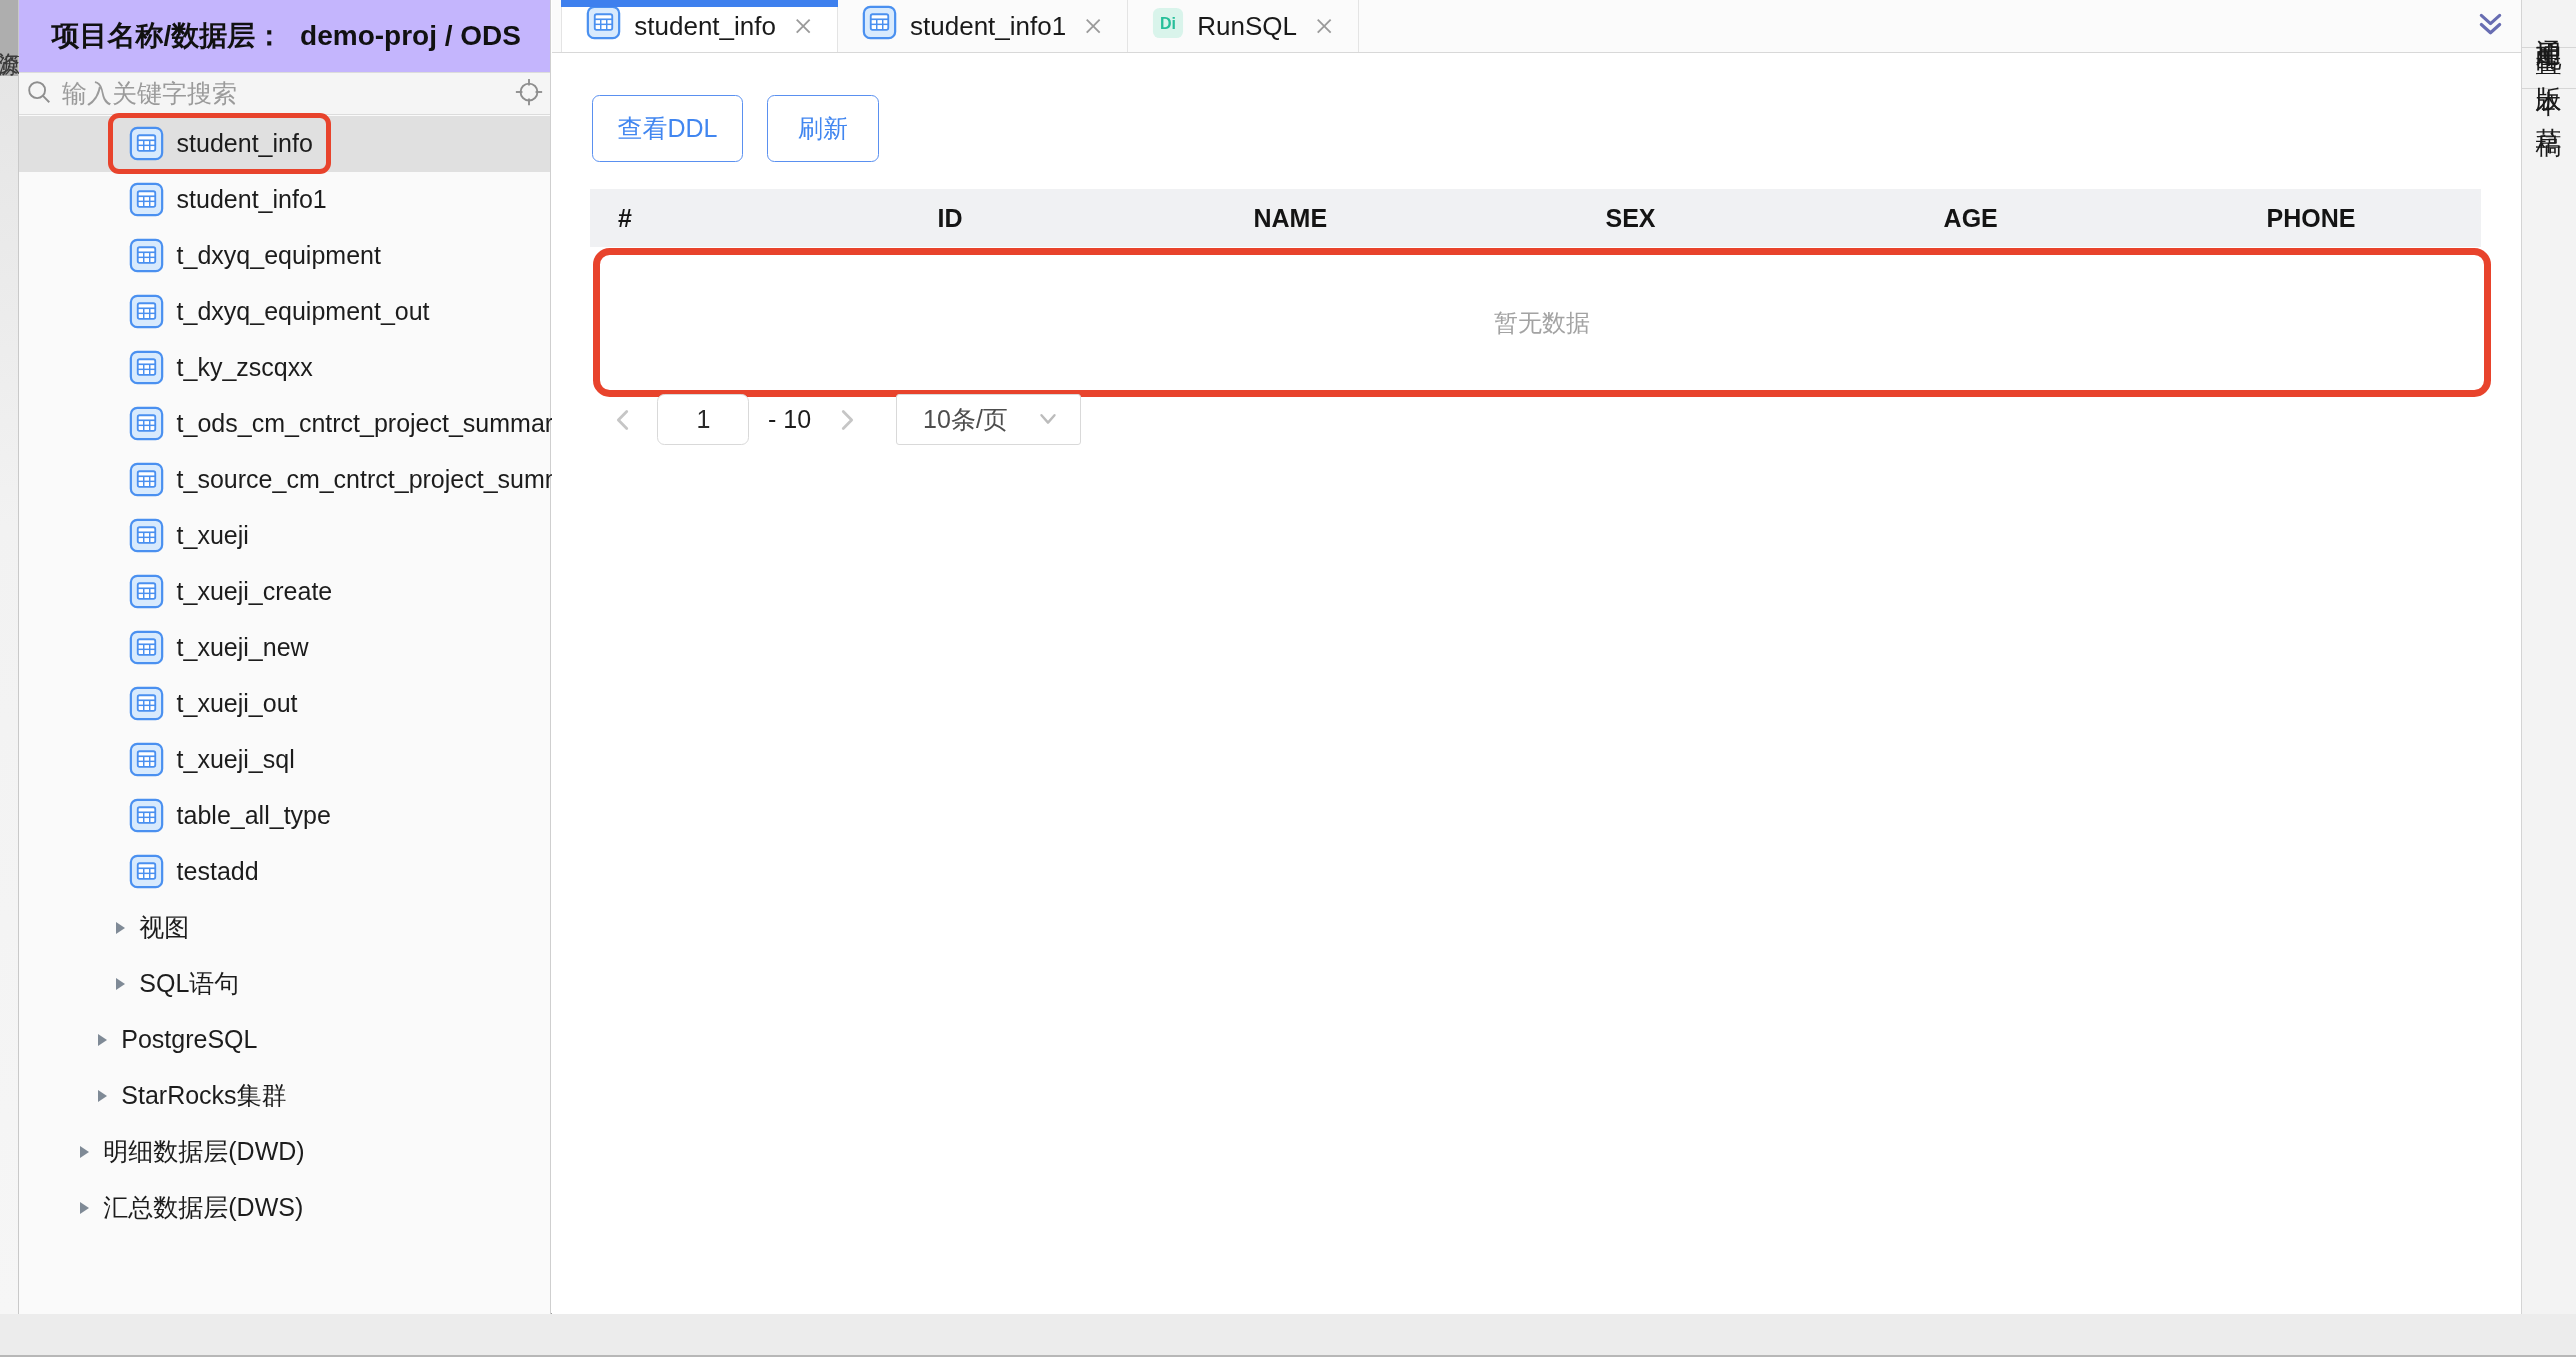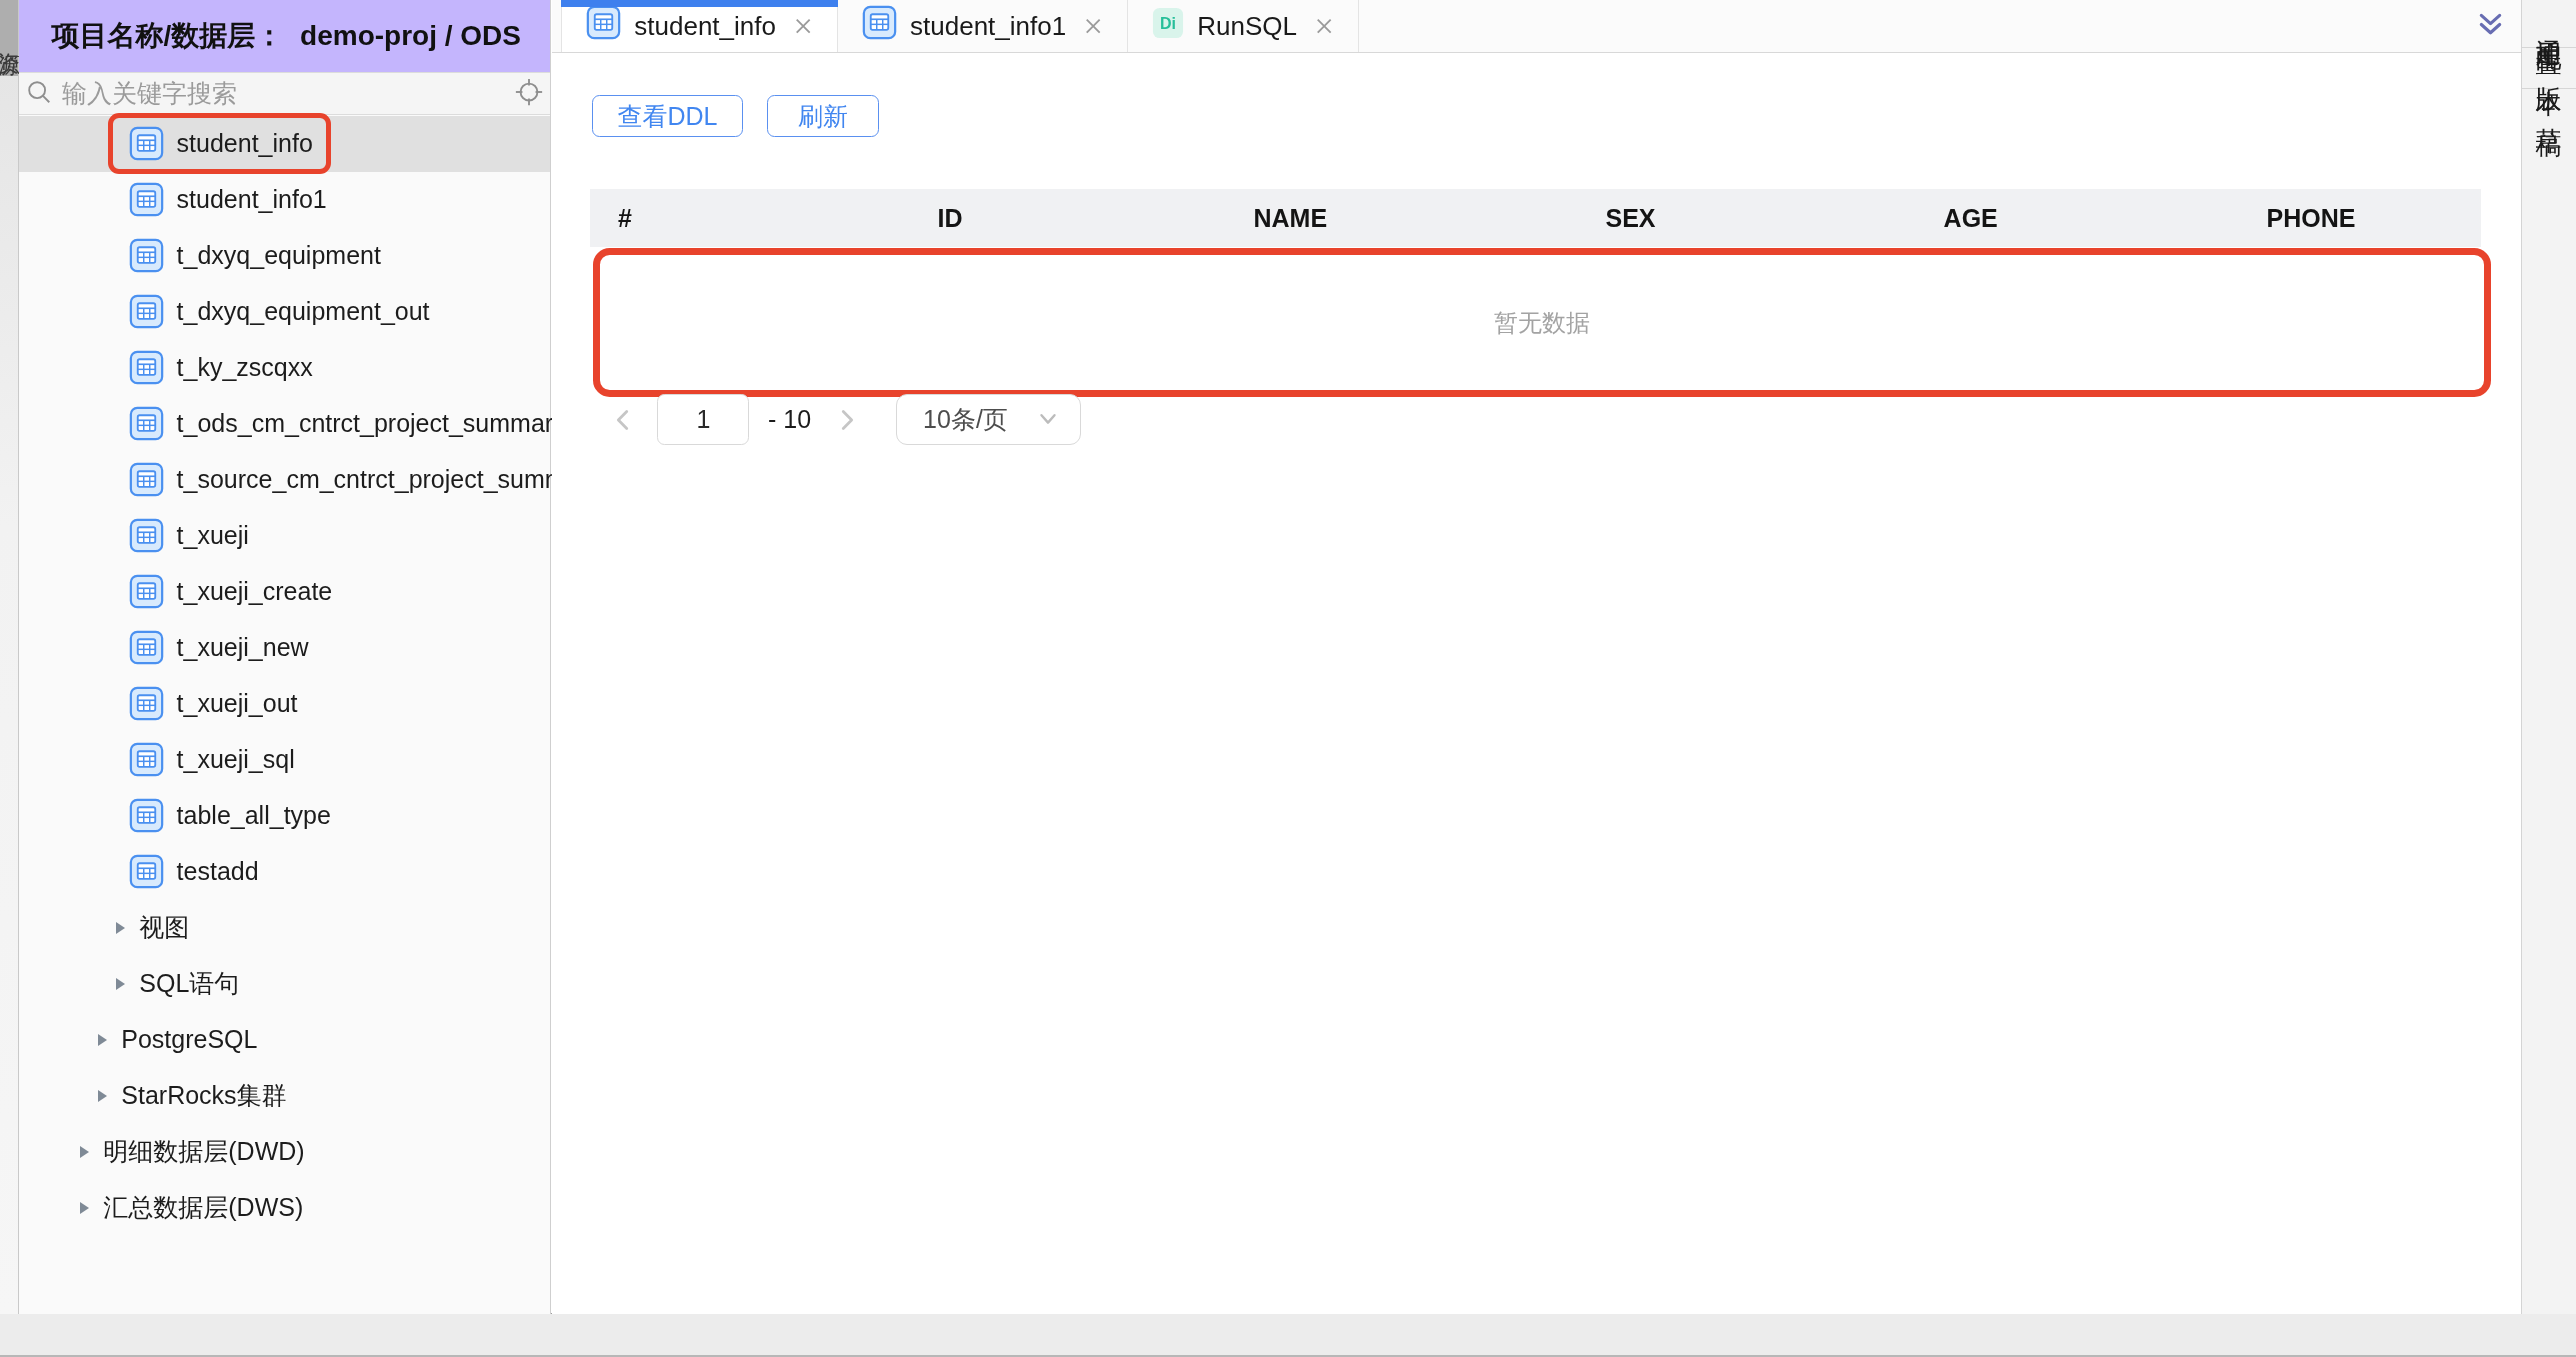--- a/index.html
+++ b/index.html
@@ -35,40 +35,40 @@
   .tabbar { height:53px; background:#fbfbfb; border-bottom:0.9px solid #d8d8d8; display:flex; align-items:stretch; padding-left:9.3px; }
   .tab { position:relative; display:flex; align-items:center; gap:13px; padding:0 24px; font-size:26px; color:#1a1a1a;
     border-right:0.9px solid #e4e4e4; background:transparent; }
   .tab:first-child { border-left:0.9px solid #e4e4e4; }
   .tab.active { background:#fff; }
   .tab.active::before { content:""; position:absolute; left:-0.9px; top:0; right:-0.9px; height:6.5px; background:#3e80ee; }
   .tab .close { display:inline-flex; margin-left:3.7px; }
   .tabbar-right { margin-left:auto; display:flex; align-items:center; padding-right:15px; }
 
   .toolbar { position:absolute; left:40px; top:95px; display:flex; gap:24px; }
-  .btn { height:42px; border:1.9px solid #5a90f0; border-radius:7.4px; background:#fff; color:#4186f0; font-size:25px;
+  .btn { height:67px; border:1.9px solid #5a90f0; border-radius:7.4px; background:#fff; color:#4186f0; font-size:25px;
     display:flex; align-items:center; justify-content:center; font-family:inherit; cursor:pointer; }
   .btn.b1 { width:151px; } .btn.b2 { width:112px; }
 
   .grid-header { position:absolute; left:38px; top:189px; width:1891px; height:58px; background:#f0f1f3; display:flex; align-items:center; }
   .grid-header .c { font-weight:bold; font-size:25px; color:#141414; }
   .grid-header .c0 { width:190px; text-align:left; padding-left:28px; }
   .grid-header .cn { flex:1; text-align:center; }
 
   .empty-box { position:absolute; left:41px; top:248px; width:1898px; height:149px; border:7.4px solid #e8432c; border-radius:16.7px;
     background:#fff; display:flex; align-items:center; justify-content:center; }
   .empty-box .txt { font-size:24px; color:#a3a3a3; }
 
   .pagination { position:absolute; left:57px; top:394px; height:51px; display:flex; align-items:center; }
   .pg-chev { display:inline-flex; align-items:center; }
   .pg-input { width:92px; height:51px; margin-left:20.4px; border:0.9px solid #d9d9d9; border-radius:7.4px; background:#fff;
     display:flex; align-items:center; justify-content:center; font-size:25px; color:#2a2a2a; }
   .pg-range { margin-left:18.6px; font-size:25px; font-weight:500; color:#1c1c1c; }
   .pg-next { margin-left:22px; }
-  .pg-select { width:185px; height:51px; margin-left:35px; border:0.9px solid #d9d9d9; border-radius:11px; background:#fff;
+  .pg-select { width:185px; height:51px; margin-left:35px; border:0.9px solid #d9d9d9; border-radius:3px; background:#fff;
     display:flex; align-items:center; padding:0 18.6px 0 26px; }
   .pg-select .sv { flex:1; font-size:25px; color:#4d4d4d; }
 
   
   .right-rail { position:absolute; left:2521px; top:0; width:55px; height:1314px; background:#f3f3f3; border-left:0.9px solid #d4d4d4; }
   .rail-item { width:100%; padding:17.6px 0 15px; border-bottom:0.9px solid #d6d6d6; display:flex; justify-content:center; }
   .rail-item:last-child { border-bottom:none; }
   .rail-item .vtxt { writing-mode:vertical-rl; text-orientation:upright; font-size:26px; color:#1a1a1a; letter-spacing:3.7px; line-height:32px; }
 </style>
 </head>

